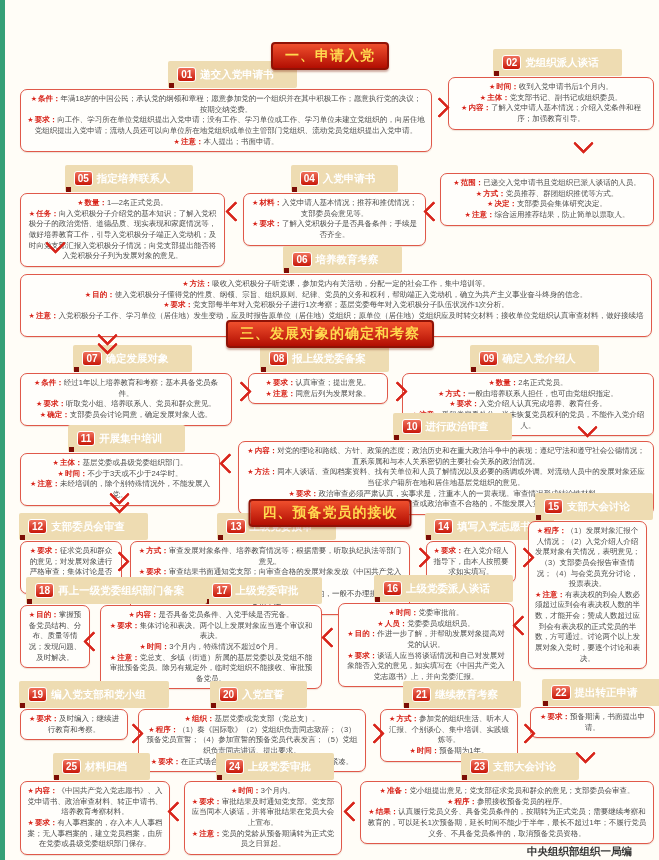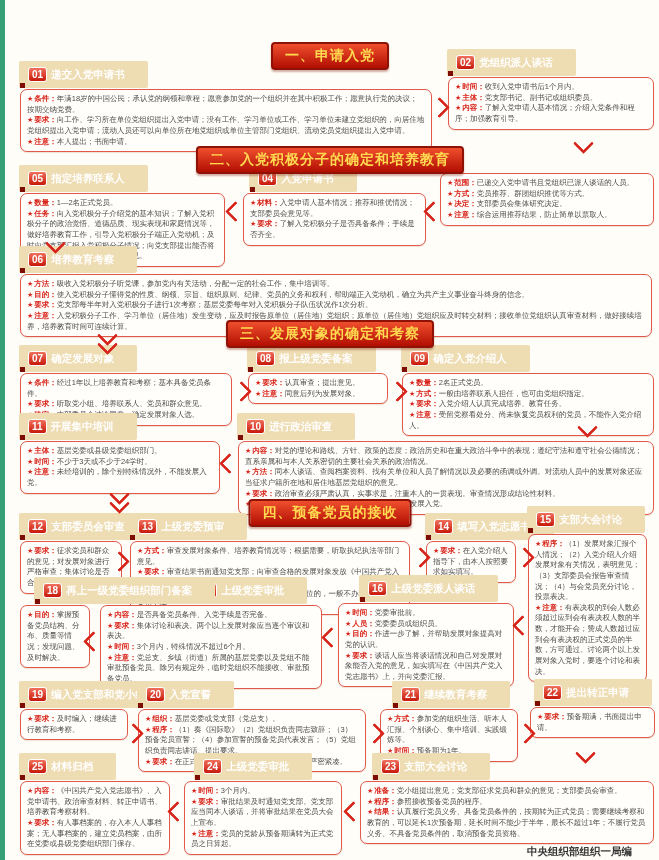--- a/index.html
+++ b/index.html
@@ -1,17 +1,17 @@
 <!DOCTYPE html>
 <html><head>
 <meta charset="utf-8">
 <style>
   html,body{margin:0;padding:0;}
   body{font-family:"Liberation Sans","DejaVu Sans",sans-serif;background:#ffffff;}
-  .poster{position:relative;width:659px;height:860px;background:#fffdf7;overflow:hidden;}
+  .poster{position:relative;width:659px;height:860px;background:#fffdf7;overflow:hidden;text-align:center;}
   .strip{position:absolute;left:0;top:0;width:5px;height:860px;background:#35a077;}
 
   .banner{position:absolute;left:330px;transform:translateX(-50%);z-index:6;
     background:linear-gradient(#ef4f2d,#b20e02);color:#ffd94f;font-weight:bold;
     font-size:14px;letter-spacing:1px;padding:3px 12px;border:2px solid #8f1206;
     border-radius:4px;white-space:nowrap;box-shadow:0 2px 2px rgba(120,30,10,.35);}
 
   .pbox{position:absolute;z-index:2;}
   .hdr{position:relative;z-index:3;display:inline-flex;align-items:center;gap:4px;
     background:linear-gradient(#ea4a33,#bb1204);border-radius:3px;padding:2px 9px 2px 3px;
@@ -38,21 +38,20 @@
   .footer{position:absolute;z-index:5;font-family:"Liberation Serif","DejaVu Serif",serif;
     font-weight:bold;font-size:10.5px;color:#333;}
 </style>
 </head>
 <body>
 
 <div class="poster">
   <div class="strip"></div>
 
   <div class="banner" style="top:42px">一、申请入党</div>
-  <div class="banner" style="top:146px">二、入党积极分子的确定和培养教育</div>
   <div class="banner" style="top:320px">三、发展对象的确定和考察</div>
   <div class="banner" style="top:499px">四、预备党员的接收</div>
 
   <div class="pbox" style="left:20px;top:64px;width:412px">
     <div class="hdr">
         <span class="num">01</span>
         <span class="ttl">递交入党申请书</span>
       </div>
     <div class="bdy">
         <div class="item"><span class="star">★</span><span class="lbl">条件：</span><span class="txt">年满18岁的中国公民；承认党的纲领和章程；愿意参加党的一个组织并在其中积极工作；愿意执行党的决议；按期交纳党费。</span></div>
@@ -162,21 +161,21 @@
         <span class="ttl">进行政治审查</span>
       </div>
     <div class="bdy">
         <div class="item"><span class="star">★</span><span class="lbl">内容：</span><span class="txt">对党的理论和路线、方针、政策的态度；政治历史和在重大政治斗争中的表现；遵纪守法和遵守社会公德情况；直系亲属和与本人关系密切的主要社会关系的政治情况。</span></div>
         <div class="item"><span class="star">★</span><span class="lbl">方法：</span><span class="txt">同本人谈话、查阅档案资料、找有关单位和人员了解情况以及必要的函调或外调。对流动人员中的发展对象还应当征求户籍所在地和居住地基层党组织的意见。</span></div>
         <div class="item"><span class="star">★</span><span class="lbl">要求：</span><span class="txt">政治审查必须严肃认真，实事求是，注重本人的一贯表现。审查情况形成结论性材料。</span></div>
         <div class="item"><span class="star">★</span><span class="lbl">注意：</span><span class="txt">未经政治审查或政治审查不合格的，不能发展入党。</span></div>
       </div>
   </div>
   <span class="chev l" style="left:222px;top:456px"></span>
-  <div class="pbox" style="left:20px;top:416px;width:200px">
+  <div class="pbox" style="left:20px;top:428px;width:200px">
     <div class="hdr">
         <span class="num">11</span>
         <span class="ttl">开展集中培训</span>
       </div>
     <div class="bdy">
         <div class="item"><span class="star">★</span><span class="lbl">主体：</span><span class="txt">基层党委或县级党委组织部门。</span></div>
         <div class="item"><span class="star">★</span><span class="lbl">时间：</span><span class="txt">不少于3天或不少于24学时。</span></div>
         <div class="item"><span class="star">★</span><span class="lbl">注意：</span><span class="txt">未经培训的，除个别特殊情况外，不能发展入党。</span></div>
       </div>
   </div>
@@ -208,21 +207,21 @@
   <div class="pbox" style="left:426px;top:516px;width:90px">
     <div class="hdr">
         <span class="num">14</span>
         <span class="ttl">填写入党志愿书</span>
       </div>
     <div class="bdy">
         <div class="item"><span class="star">★</span><span class="lbl">要求：</span><span class="txt">在入党介绍人指导下，由本人按照要求如实填写。</span></div>
       </div>
   </div>
   <span class="chev r" style="left:517px;top:550px"></span>
-  <div class="pbox" style="left:528px;top:509px;width:119px">
+  <div class="pbox" style="left:528px;top:496px;width:119px">
     <div class="hdr">
         <span class="num">15</span>
         <span class="ttl">支部大会讨论</span>
       </div>
     <div class="bdy">
         <div class="item"><span class="star">★</span><span class="lbl">程序：</span><span class="txt">（1）发展对象汇报个人情况；（2）入党介绍人介绍发展对象有关情况，表明意见；（3）支部委员会报告审查情况；（4）与会党员充分讨论，投票表决。</span></div>
         <div class="item"><span class="star">★</span><span class="lbl">注意：</span><span class="txt">有表决权的到会人数必须超过应到会有表决权人数的半数，才能开会；赞成人数超过应到会有表决权的正式党员的半数，方可通过。讨论两个以上发展对象入党时，要逐个讨论和表决。</span></div>
       </div>
   </div>
   <span class="chev l" style="left:515px;top:618px"></span>
@@ -246,21 +245,21 @@
       </div>
     <div class="bdy">
         <div class="item"><span class="star">★</span><span class="lbl">内容：</span><span class="txt">是否具备党员条件、入党手续是否完备。</span></div>
         <div class="item"><span class="star">★</span><span class="lbl">要求：</span><span class="txt">集体讨论和表决。两个以上发展对象应当逐个审议和表决。</span></div>
         <div class="item"><span class="star">★</span><span class="lbl">时间：</span><span class="txt">3个月内，特殊情况不超过6个月。</span></div>
         <div class="item"><span class="star">★</span><span class="lbl">注意：</span><span class="txt">党总支、乡镇（街道）所属的基层党委以及党组不能审批预备党员。除另有规定外，临时党组织不能接收、审批预备党员。</span></div>
       </div>
   </div>
   <span class="chev l" style="left:86px;top:634px"></span>
   <div class="pbox" style="left:20px;top:580px;width:70px">
-    <div class="hdr" style="margin-left:20px">
+    <div class="hdr" style="margin-left:12px">
         <span class="num">18</span>
         <span class="ttl">再上一级党委组织部门备案</span>
       </div>
     <div class="bdy">
         <div class="item"><span class="star">★</span><span class="lbl">目的：</span><span class="txt">掌握预备党员结构、分布、质量等情况；发现问题、及时解决。</span></div>
       </div>
   </div>
 
   <div class="pbox" style="left:20px;top:684px;width:108px">
     <div class="hdr">

